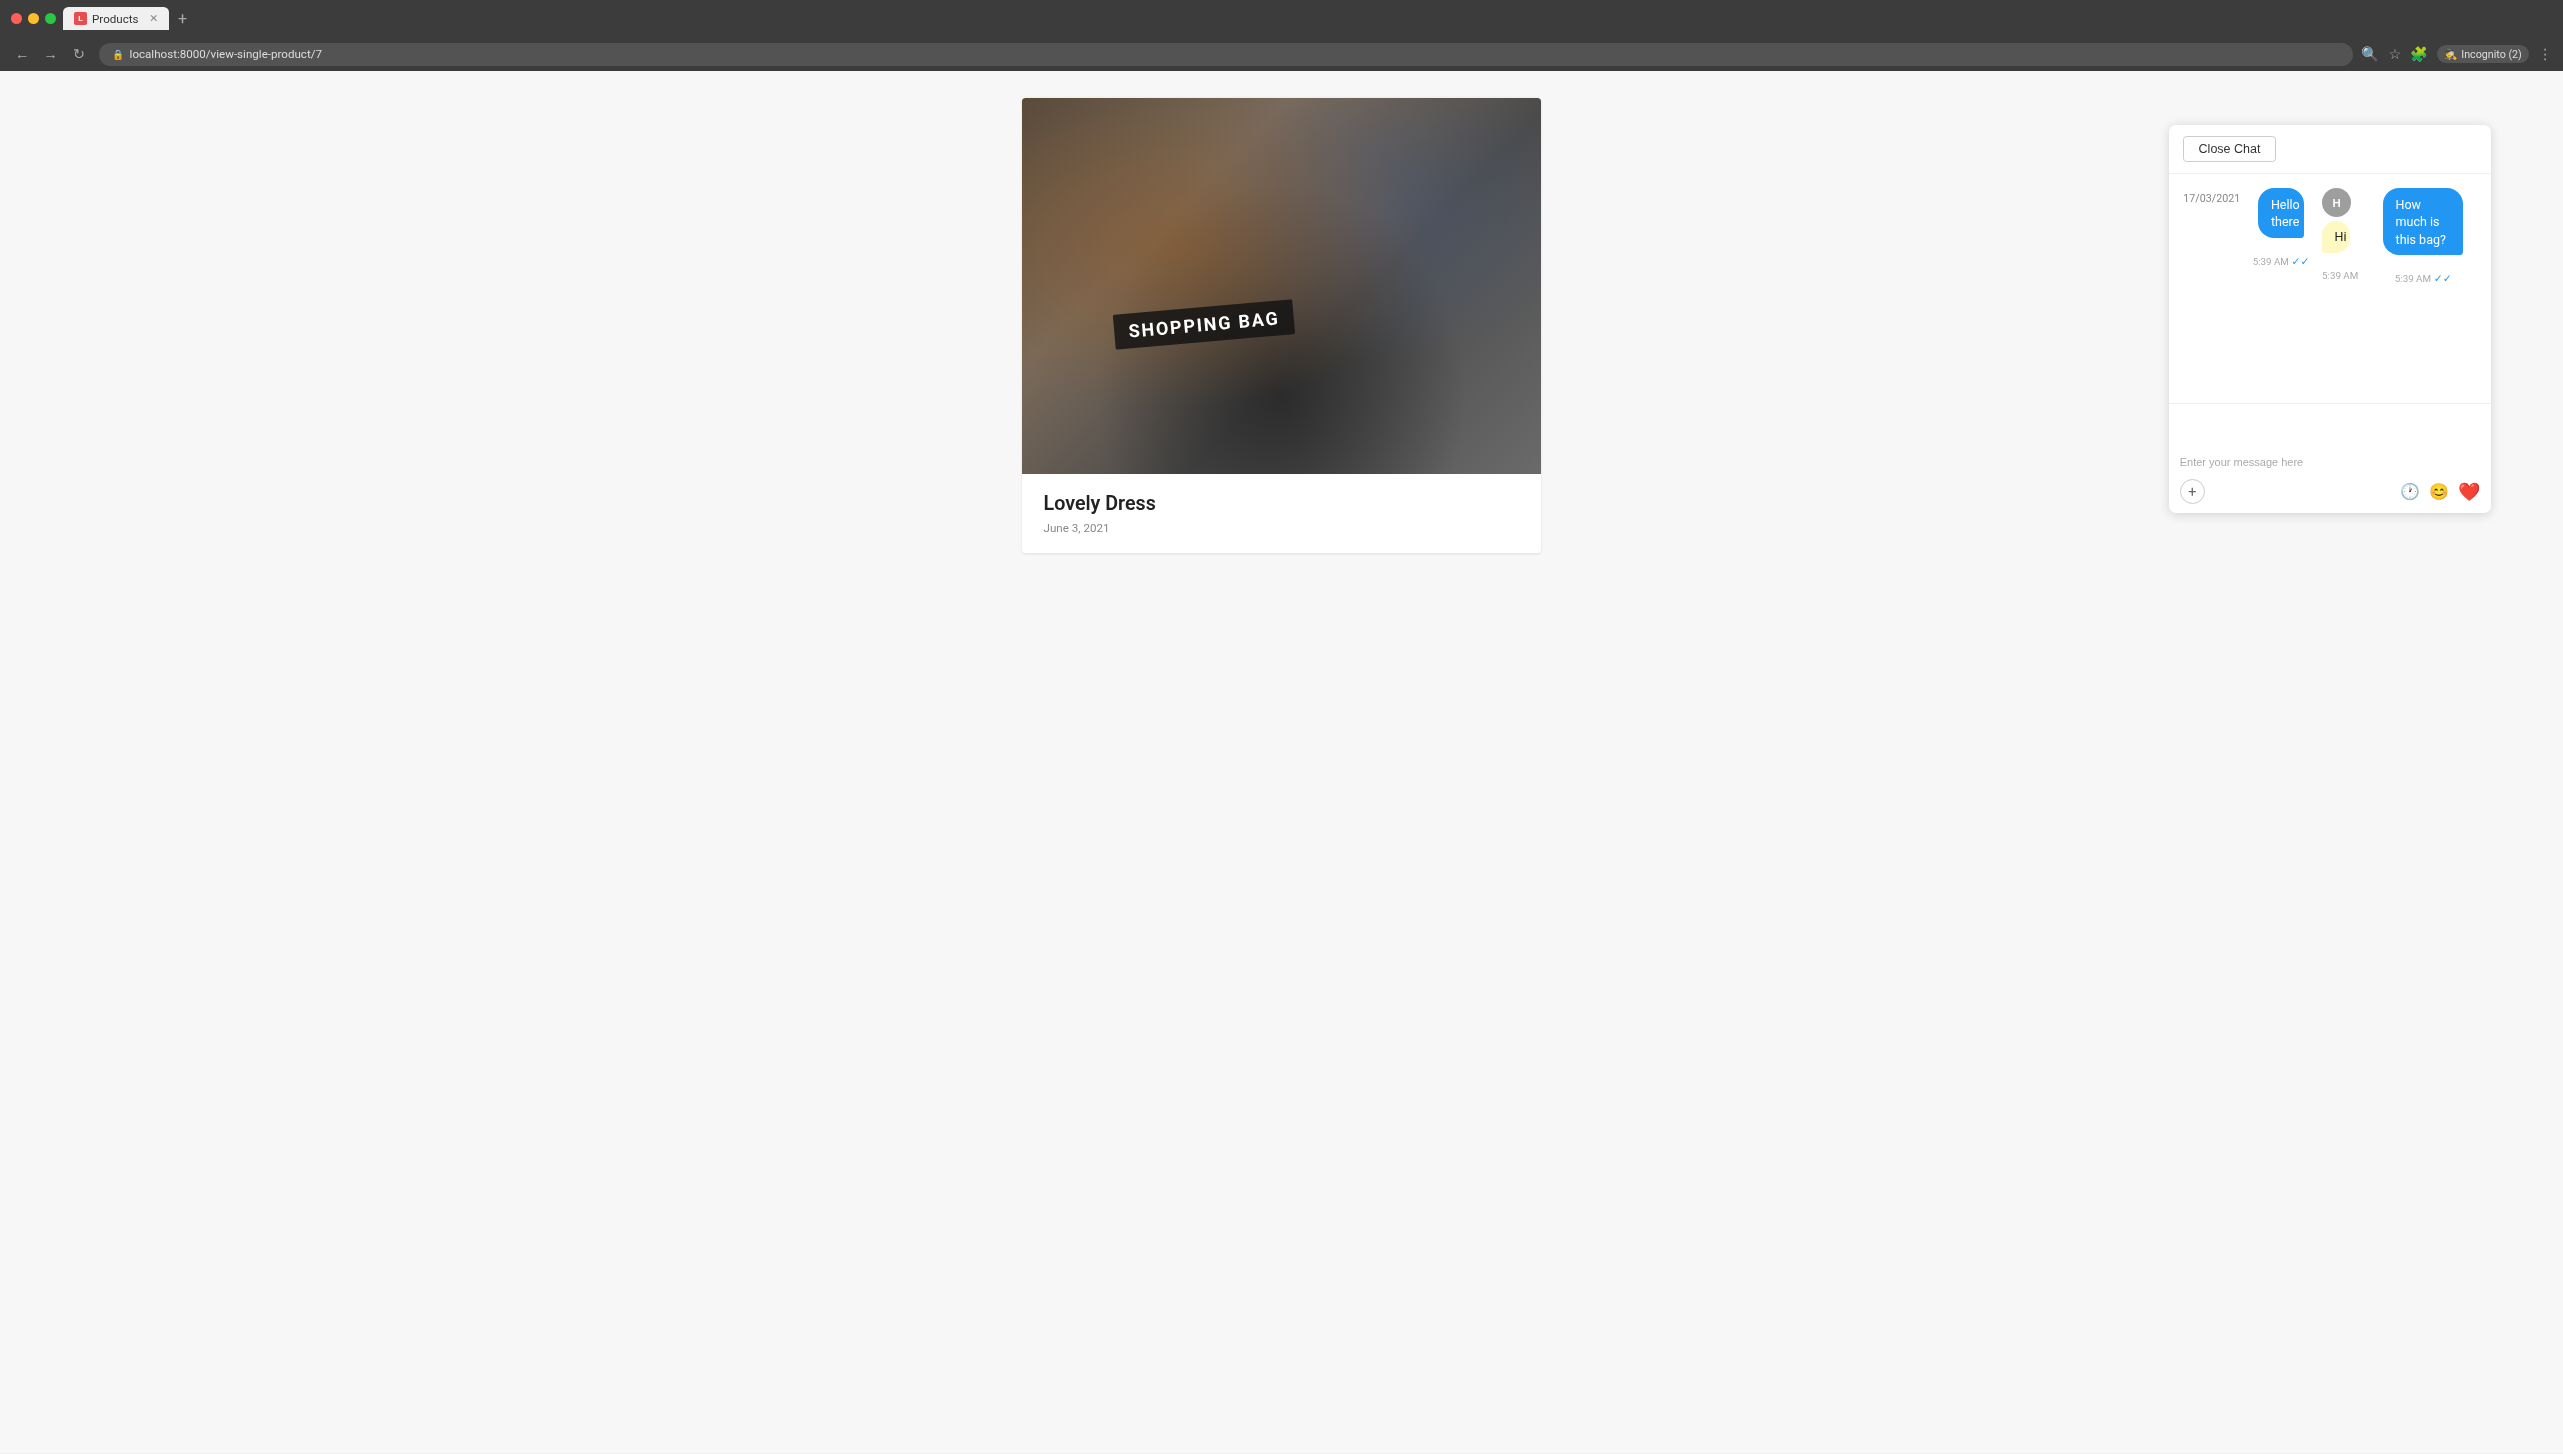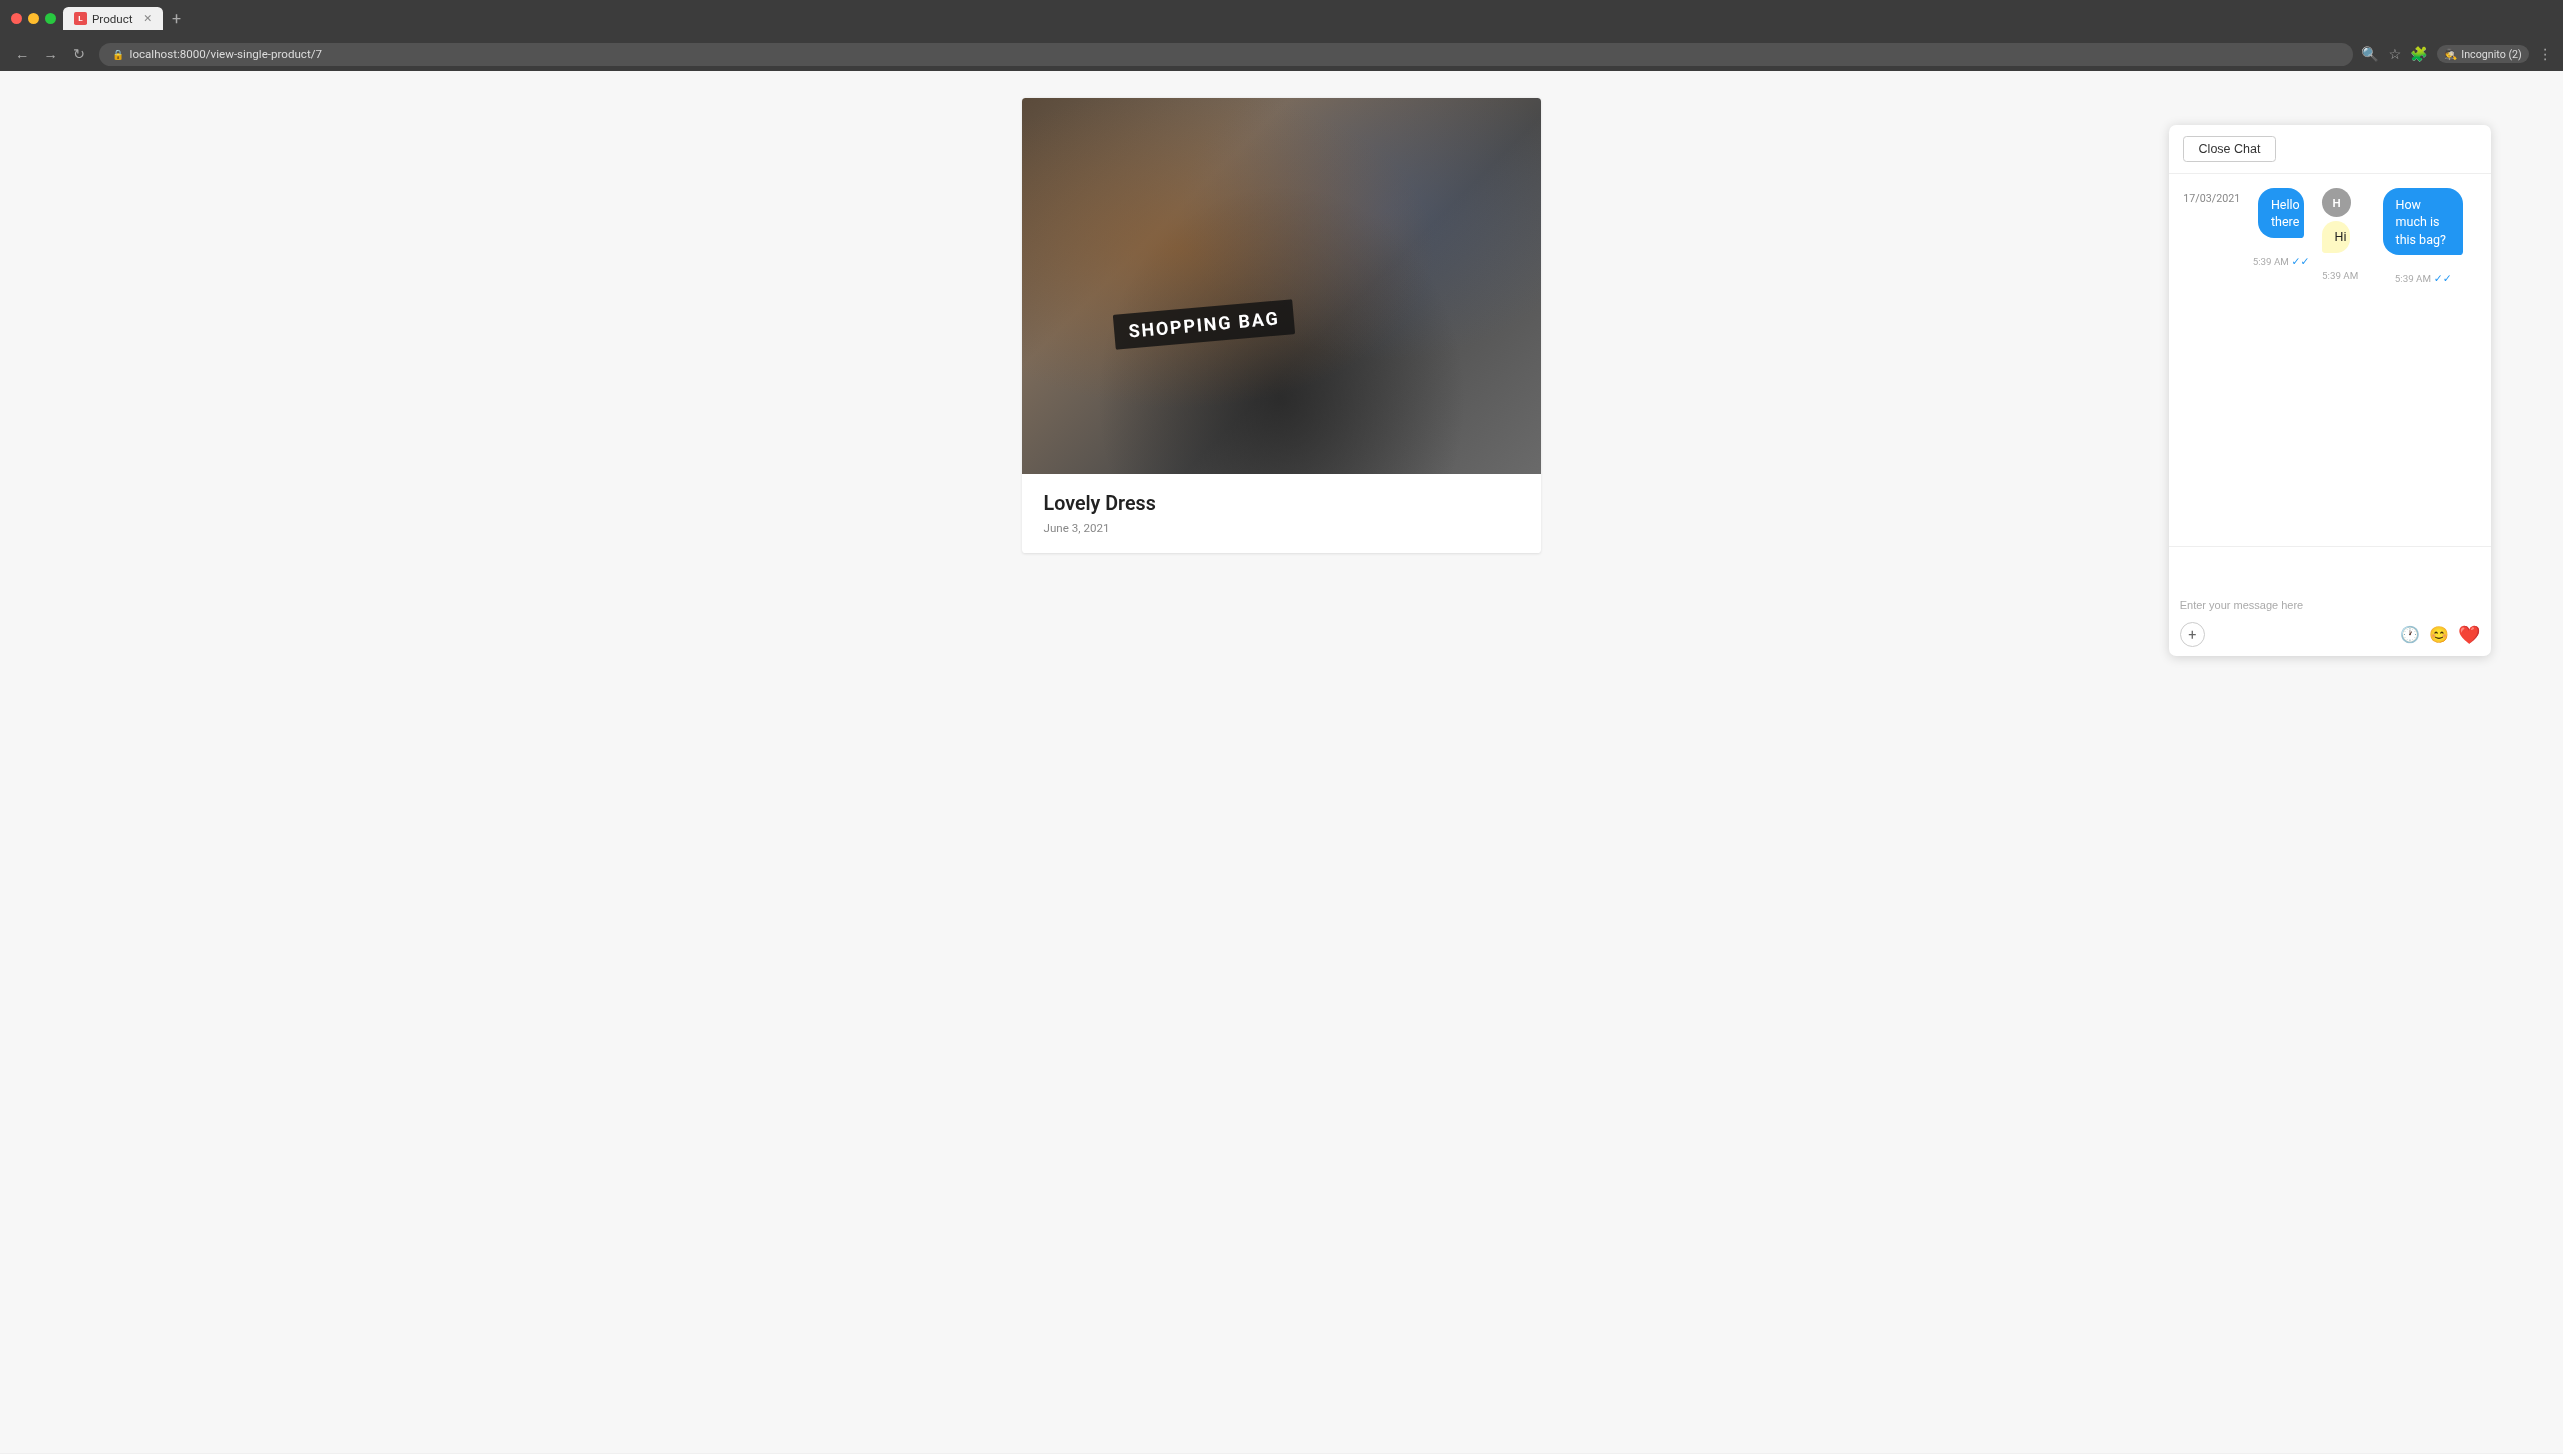--- a/index.html
+++ b/index.html
@@ -218,21 +218,21 @@
       font-size: 11.6px;
       color: #888;
     }
 
     
     .chat-panel {
       position: fixed;
       right: 72px;
       top: 125px;
       width: 322px;
-      height: 531px;
+      height: 388px;
       background: white;
       border-radius: 7.2px;
       box-shadow: 0 1.8px 10.7px rgba(0,0,0,0.15);
       display: flex;
       flex-direction: column;
       overflow: hidden;
     }
 
     .chat-header {
       padding: 10.7px 14.3px;
@@ -380,21 +380,21 @@
 <div class="browser-chrome">
   <div class="browser-titlebar">
     <div class="traffic-lights">
       <div class="traffic-light close"></div>
       <div class="traffic-light minimize"></div>
       <div class="traffic-light maximize"></div>
     </div>
     <div class="tab-bar">
       <div class="tab active">
         <div class="tab-favicon">L</div>
-        <span>Product</span>
+        <span>Products</span>
         <span class="tab-close">✕</span>
       </div>
       <span class="tab-new">+</span>
     </div>
     <div class="toolbar-right">
     </div>
   </div>
   <div class="browser-toolbar">
     <div class="nav-buttons">
       <div class="nav-btn">←</div>

